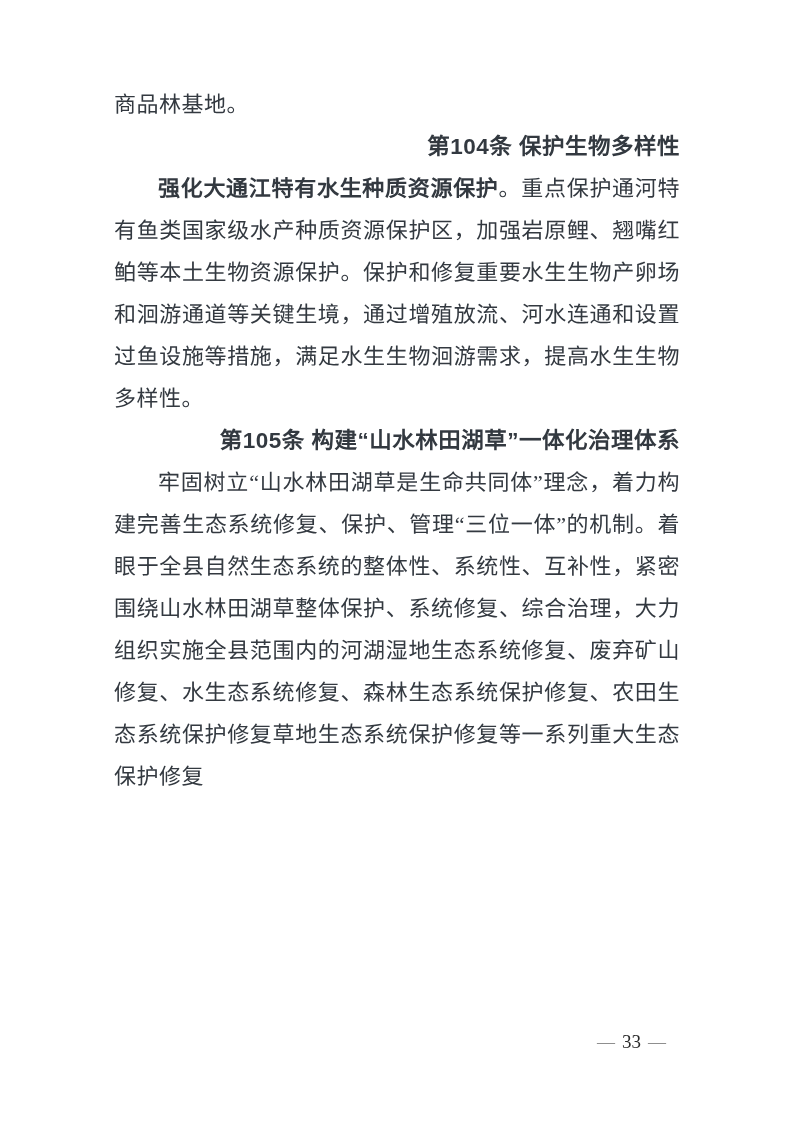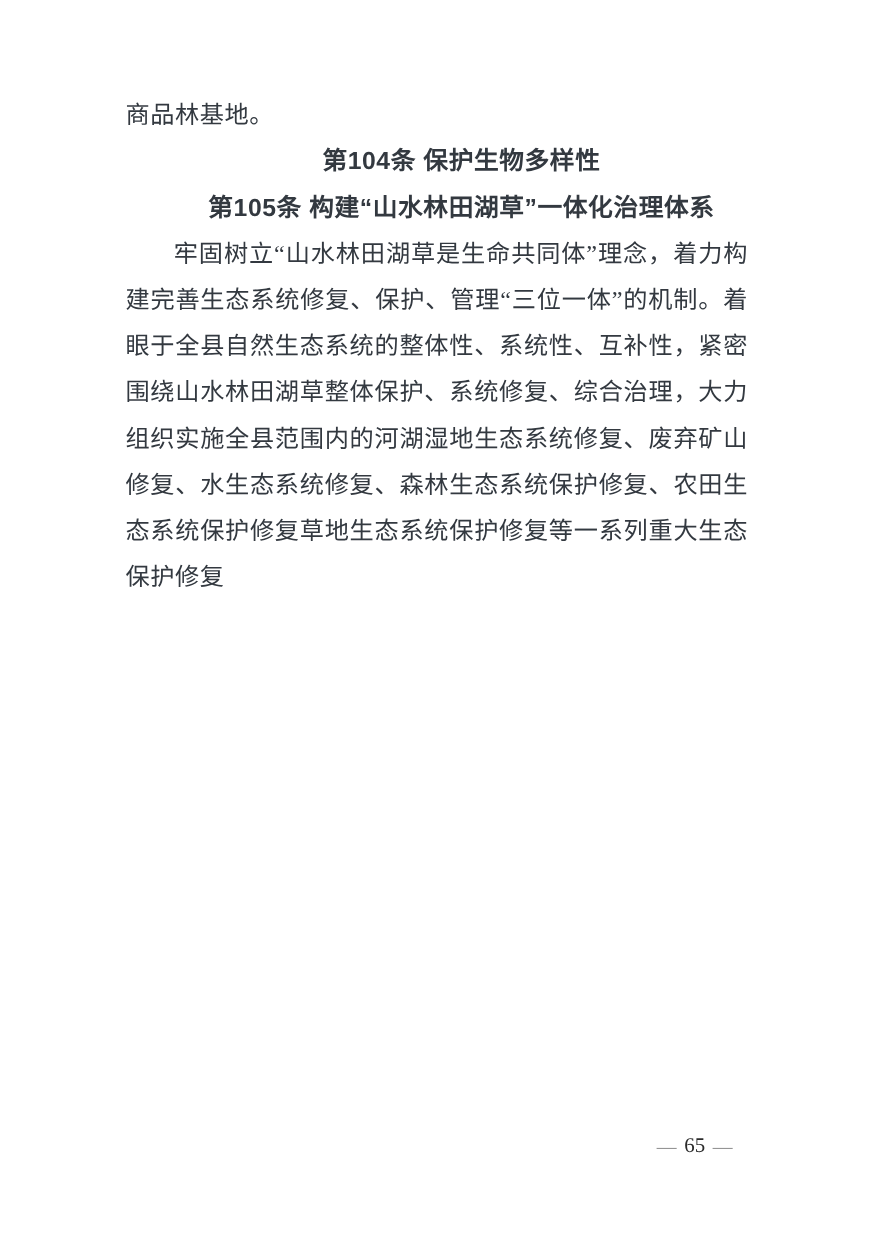--- a/index.html
+++ b/index.html
@@ -36,21 +36,21 @@
     font-family: "Liberation Sans", "DejaVu Sans", sans-serif;
     font-weight: 700;
   }
   .article-heading {
     margin: 0;
     font-family: "Liberation Sans", "DejaVu Sans", sans-serif;
     font-weight: 700;
     font-size: 22.5px;
     line-height: 42px;
     text-indent: 2em;
-    text-align: center;
+    text-align: right;
     letter-spacing: 0.5px;
   }
   .section-heading {
     margin: 21px 0 15px 0;
     font-family: "Liberation Sans", "DejaVu Sans", sans-serif;
     font-weight: 700;
     font-size: 23.5px;
     line-height: 42px;
     text-align: center;
     letter-spacing: 0.5px;
@@ -79,26 +79,27 @@
 <body>
 
 <div class="page">
   <div class="content">
 
     <p class="body-para">商品林基地。</p>
 
     <h3 class="article-heading">第104条 保护生物多样性</h3>
 
 
+    <p class="body-para indent"><strong class="lead">强化大通江特有水生种质资源保护</strong><span>。重点保护通河特有鱼类国家级水产种质资源保护区，加强岩原鲤、翘嘴红鲌等本土生物资源保护。保护和修复重要水生生物产卵场和洄游通道等关键生境，通过增殖放流、河水连通和设置过鱼设施等措施，满足水生生物洄游需求，提高水生生物多样性。</span></p>
 
 
     <h3 class="article-heading">第105条 构建“山水林田湖草”一体化治理体系</h3>
 
     <p class="body-para indent">牢固树立“山水林田湖草是生命共同体”理念，着力构建完善生态系统修复、保护、管理“三位一体”的机制。着眼于全县自然生态系统的整体性、系统性、互补性，紧密围绕山水林田湖草整体保护、系统修复、综合治理，大力组织实施全县范围内的河湖湿地生态系统修复、废弃矿山修复、水生态系统修复、森林生态系统保护修复、农田生态系统保护修复草地生态系统保护修复等一系列重大生态保护修复</p>
 
   </div>
 
   <div class="footer">
     <span class="dash">—</span>
-    <span class="num">65</span>
+    <span class="num">33</span>
     <span class="dash">—</span>
   </div>
 </div>
 
 </body></html>

